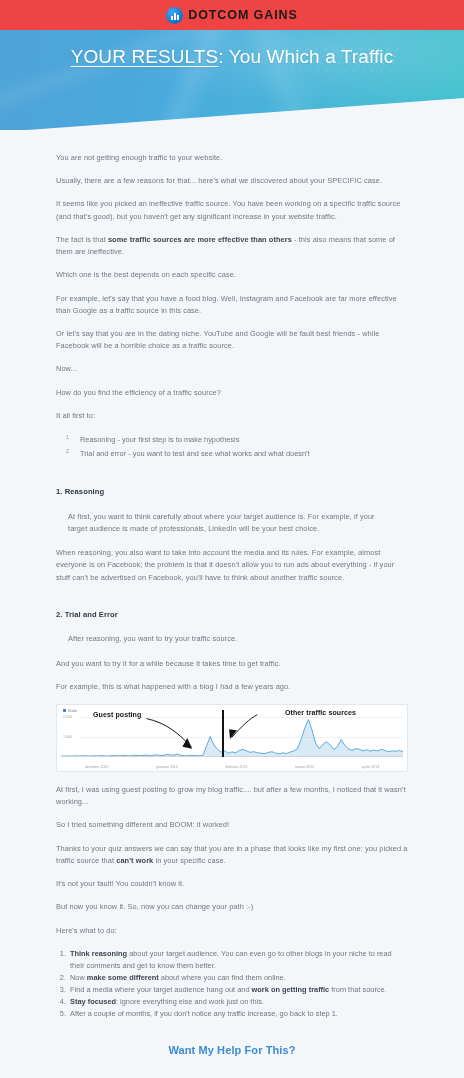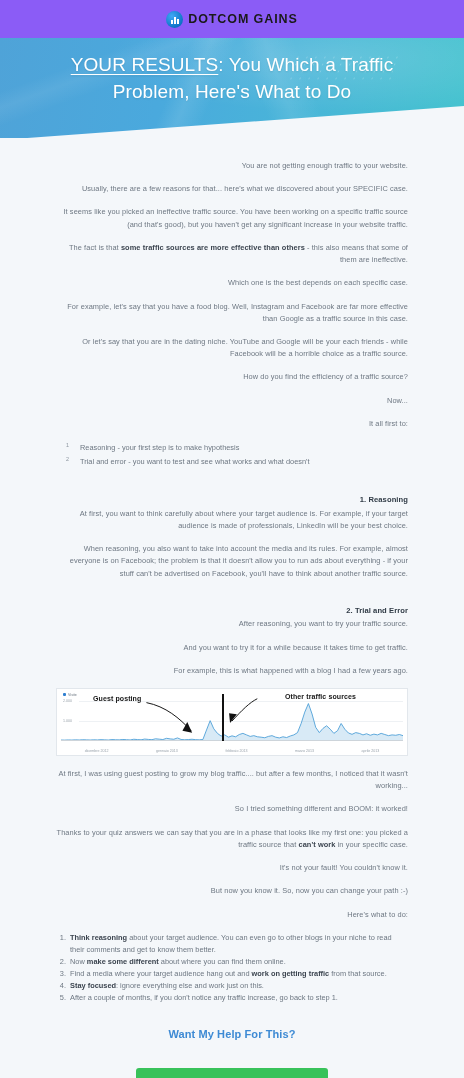--- a/index.html
+++ b/index.html
@@ -5,22 +5,22 @@
   * { box-sizing: border-box; margin: 0; padding: 0; }
   html, body {
     width: 464px;
     background: #ffffff;
     font-family: "Liberation Sans", sans-serif;
   }
   body { width: 464px; min-height: 1078px; position: relative; }
 
   
   .logobar {
-    height: 38px;
-    background: #8b5cf6;
+    height: 30px;
+    background: #ef4444;
     display: flex;
     align-items: center;
     justify-content: center;
   }
   .logo-wrap { display: flex; align-items: center; gap: 5px; }
   .logo-mark {
     width: 17px; height: 17px; border-radius: 50%;
     background: radial-gradient(circle at 35% 30%, #3fa9f5 0%, #0b6fc4 75%, #0a5ba4 100%);
     display: flex; align-items: flex-end; justify-content: center;
     padding-bottom: 4px;
@@ -83,32 +83,31 @@
   .page {
     background: #f4f7fa;
     padding: 22px 56px 0 56px;
   }
   p.body, .sect, .listwrap {
     color: #6d7782;
     font-size: 7.4px;
     line-height: 1.65;
     margin-bottom: 11px;
     letter-spacing: .08px;
-    text-align: right;
   }
   p.body b, .sect b, .listwrap b { color: #3c4550; font-weight: bold; }
   .sub-h {
     color: #2f3a45;
     font-size: 7.6px;
     font-weight: bold;
     margin-bottom: 1px;
     margin-top: 25px;
   }
   .sect { margin-bottom: 11px; }
-  .sect p { margin: 0; }
+  .sect p { margin: 12px; }
 
   ol.sup-list { list-style: none; margin: 0 0 12px 0; padding-left: 10px; }
   ol.sup-list li {
     color: #6d7782; font-size: 7.4px; line-height: 1.9;
     position: relative; padding-left: 14px;
   }
   ol.sup-list li .num {
     position: absolute; left: 0; top: -1px;
     font-size: 5.4px; color: #8b949e;
   }
@@ -193,40 +192,39 @@
     </span>
     <span class="logo-text">DOTCOM GAINS</span>
   </div>
 </div>
 
 <div class="hero">
   <div class="hero-texture"></div>
   <div class="hero-dots"></div>
   <div class="hero-title">
     <u>YOUR RESULTS</u><span>: You Which a Traffic</span><br>
-    <span>Problem, Here's What to Do</span>
   </div>
   <div class="hero-diag"></div>
 </div>
 
 <div class="page">
 
   <p class="body">You are not getting enough traffic to your website.</p>
   <p class="body">Usually, there are a few reasons for that... here's what we discovered about your SPECIFIC case.</p>
   <p class="body">It seems like you picked an ineffective traffic source. You have been working on a specific traffic source (and that's good), but you haven't get any significant increase in your website traffic.</p>
 
   <p class="body">
     <span>The fact is that </span><b>some traffic sources are more effective than others</b><span> - this also means that some of them are ineffective.</span>
   </p>
 
   <p class="body">Which one is the best depends on each specific case.</p>
   <p class="body">For example, let's say that you have a food blog. Well, Instagram and Facebook are far more effective than Google as a traffic source in this case.</p>
-  <p class="body">Or let's say that you are in the dating niche. YouTube and Google will be your each friends - while Facebook will be a horrible choice as a traffic source.</p>
+  <p class="body">Or let's say that you are in the dating niche. YouTube and Google will be fault best friends - while Facebook will be a horrible choice as a traffic source.</p>
+  <p class="body">Now...</p>
   <p class="body">How do you find the efficiency of a traffic source?</p>
-  <p class="body">Now...</p>
   <p class="body">It all first to:</p>
 
   <ol class="sup-list">
     <li>
       <span class="num">1</span>
       <span>Reasoning - your first step is to make hypothesis</span>
     </li>
     <li>
       <span class="num">2</span>
       <span>Trial and error - you want to test and see what works and what doesn't</span>

